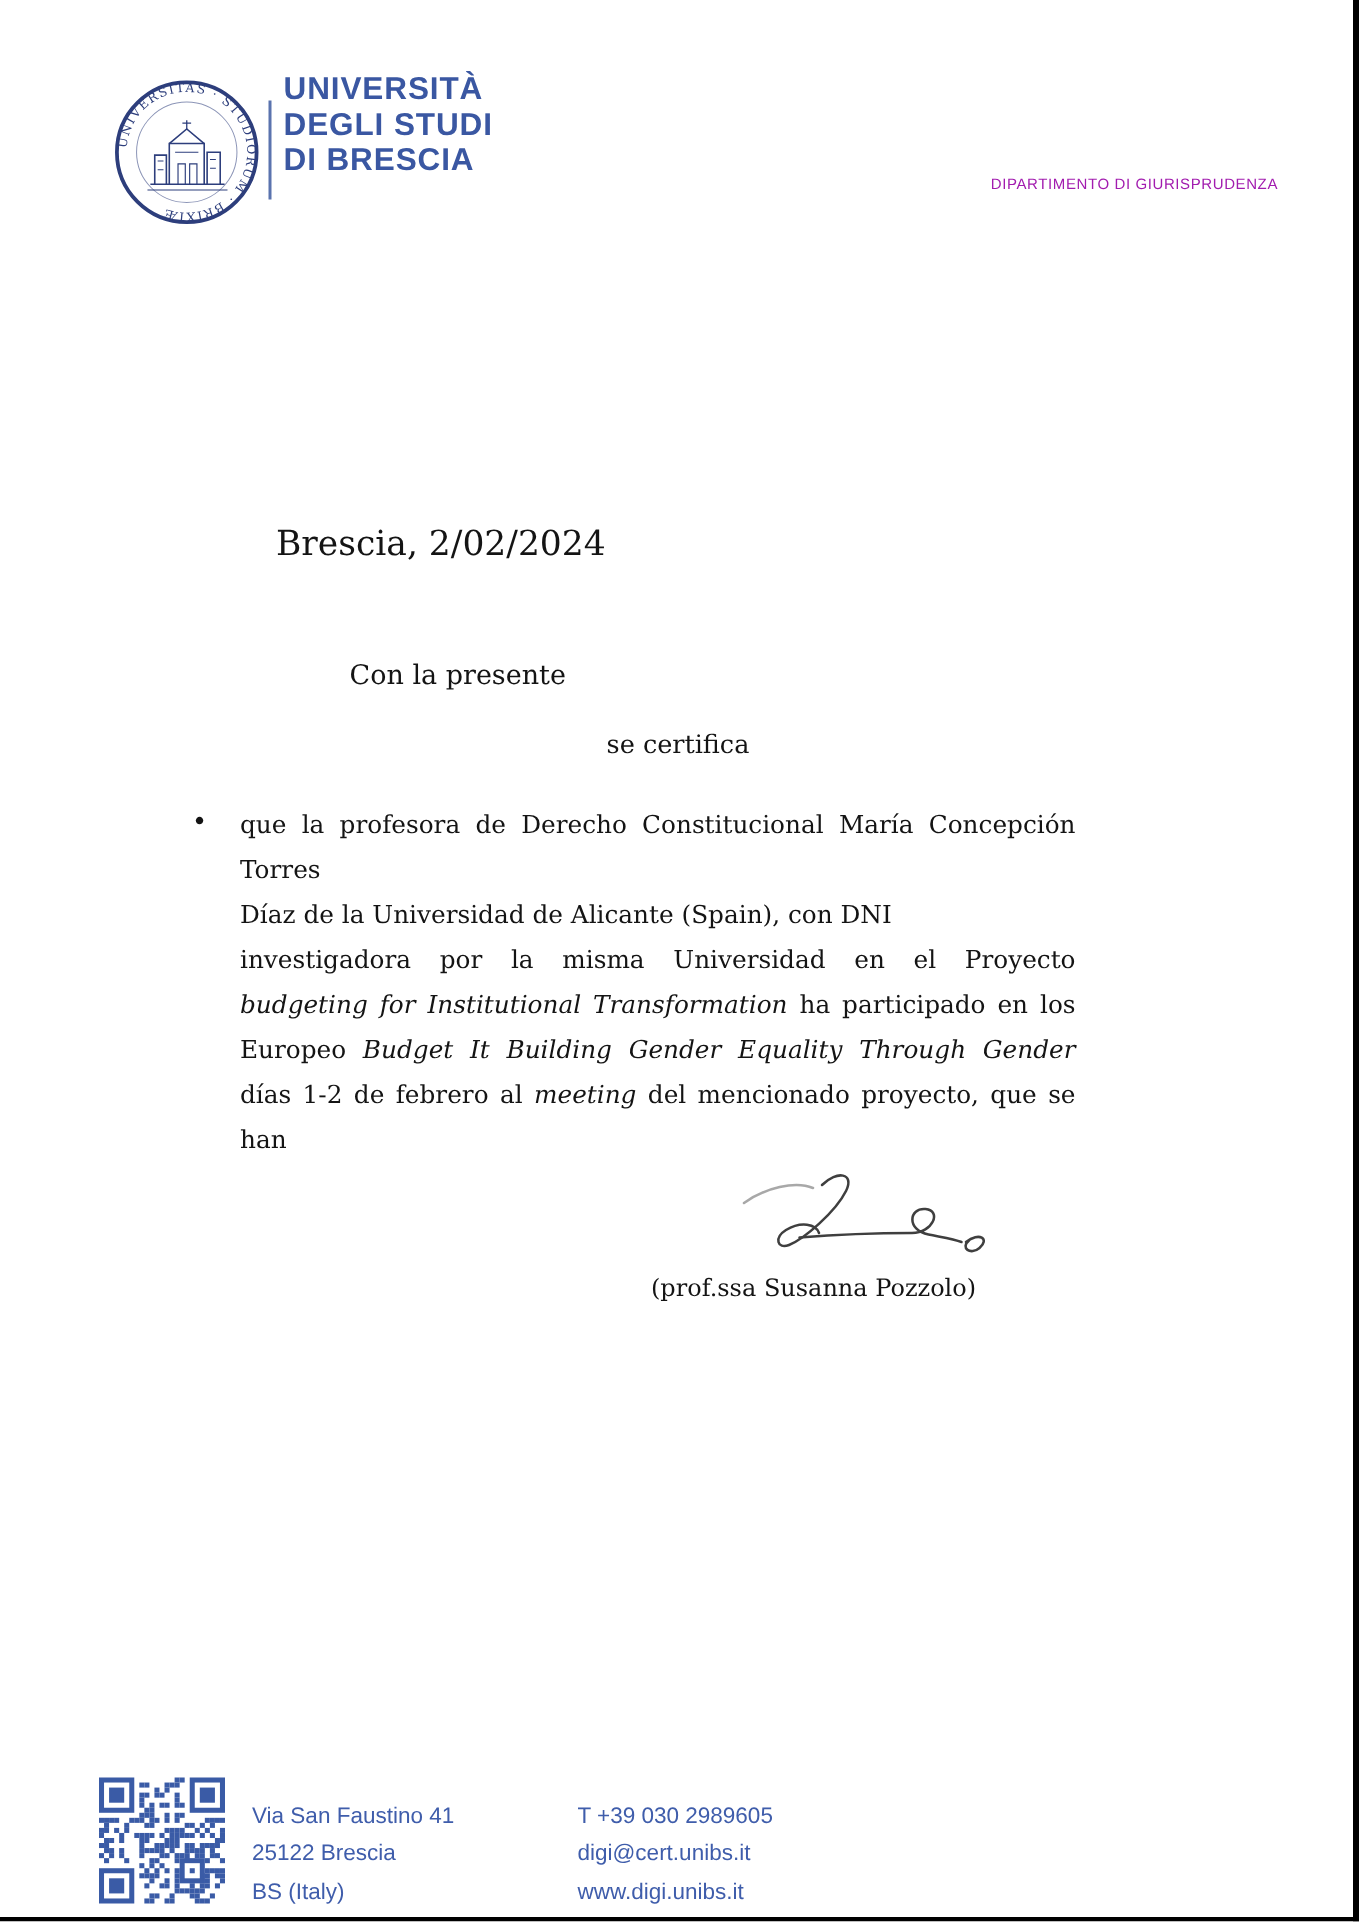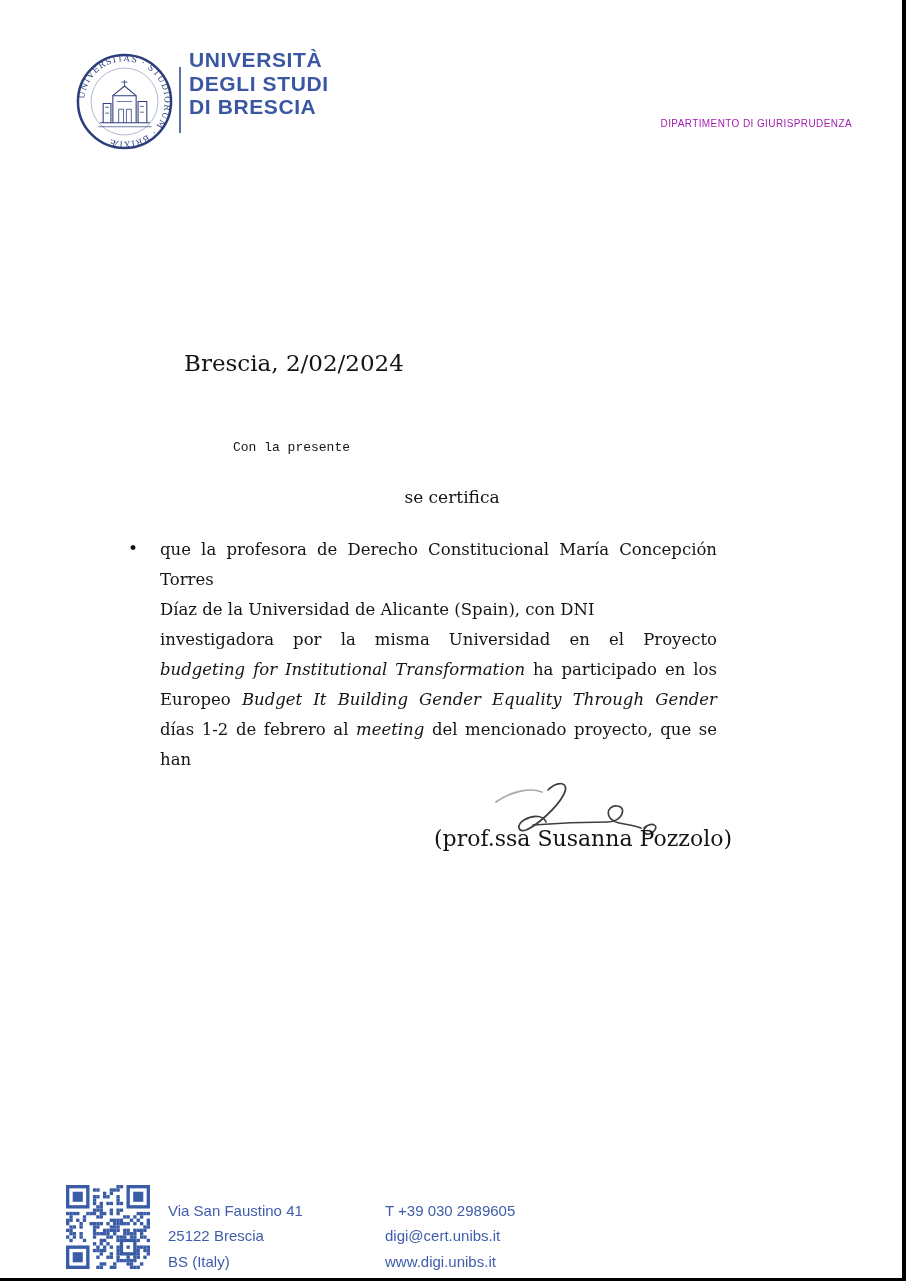--- a/index.html
+++ b/index.html
@@ -30,38 +30,38 @@
   }
   .department {
     position: absolute; right: 50px; top: 118px;
     font-family: "Liberation Sans", sans-serif;
     font-weight: 500; font-size: 10px; letter-spacing: 0.4px;
     color: #a21caf;
   }
 
   
   .dateline   { position: absolute; left: 184px; top: 334px; font-size: 23px; margin-top: 16px; }
-  .salutation { position: absolute; left: 233px; top: 440px; font-size: 13px; font-family: Liberation Mono, monospace; }
+  .salutation { position: absolute; left: 233px; top: 440px; font-size: 18px; }
   .certify    { position: absolute; left: 0; top: 487px; width: 904px; text-align: center; font-size: 17px; }
 
   .bullet-dot {
     position: absolute; left: 128px; top: 536px;
     font-size: 17px; line-height: 25.7px;
   }
   .bullet-para {
     position: absolute; left: 160px; top: 535px; width: 557px;
     font-size: 16.5px; line-height: 30px;
   }
   .para-line { text-align: justify; text-align-last: justify; white-space: normal; }
   .para-line.nojust { text-align: left; text-align-last: left; }
   .para-line .it { font-style: italic; }
 
   .pi-line   { position: absolute; left: 426px; top: 752px; font-size: 16.5px; }
   .signature { position: absolute; left: 488px; top: 778px; width: 186px; height: 62px; }
-  .prof-line { position: absolute; left: 434px; top: 826px; font-size: 22px; }
+  .prof-line { position: absolute; left: 434px; top: 849px; font-size: 16px; }
 
   
   .qr { position: absolute; left: 66px; top: 1183px; width: 84px; height: 88px; }
   .footer-col {
     position: absolute; top: 1186px;
     font-family: "Liberation Sans", sans-serif;
     font-size: 15px; line-height: 25.3px; color: #3f5dab; margin-top: 12px;
   }
   .footer-address { left: 168px; }
   .footer-contact { left: 385px; }

